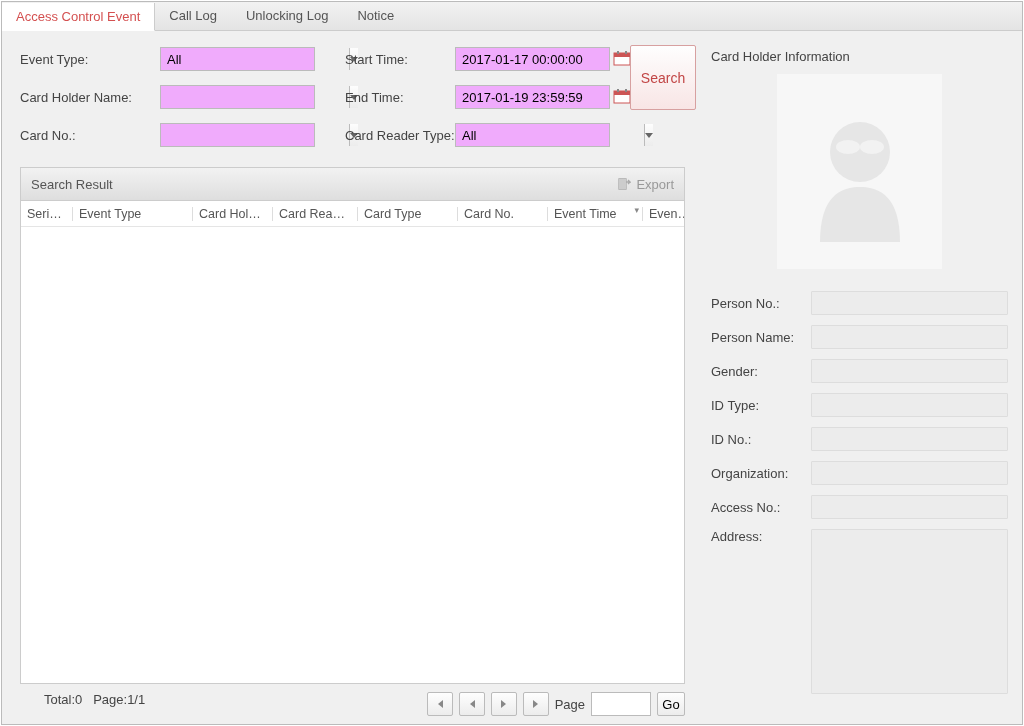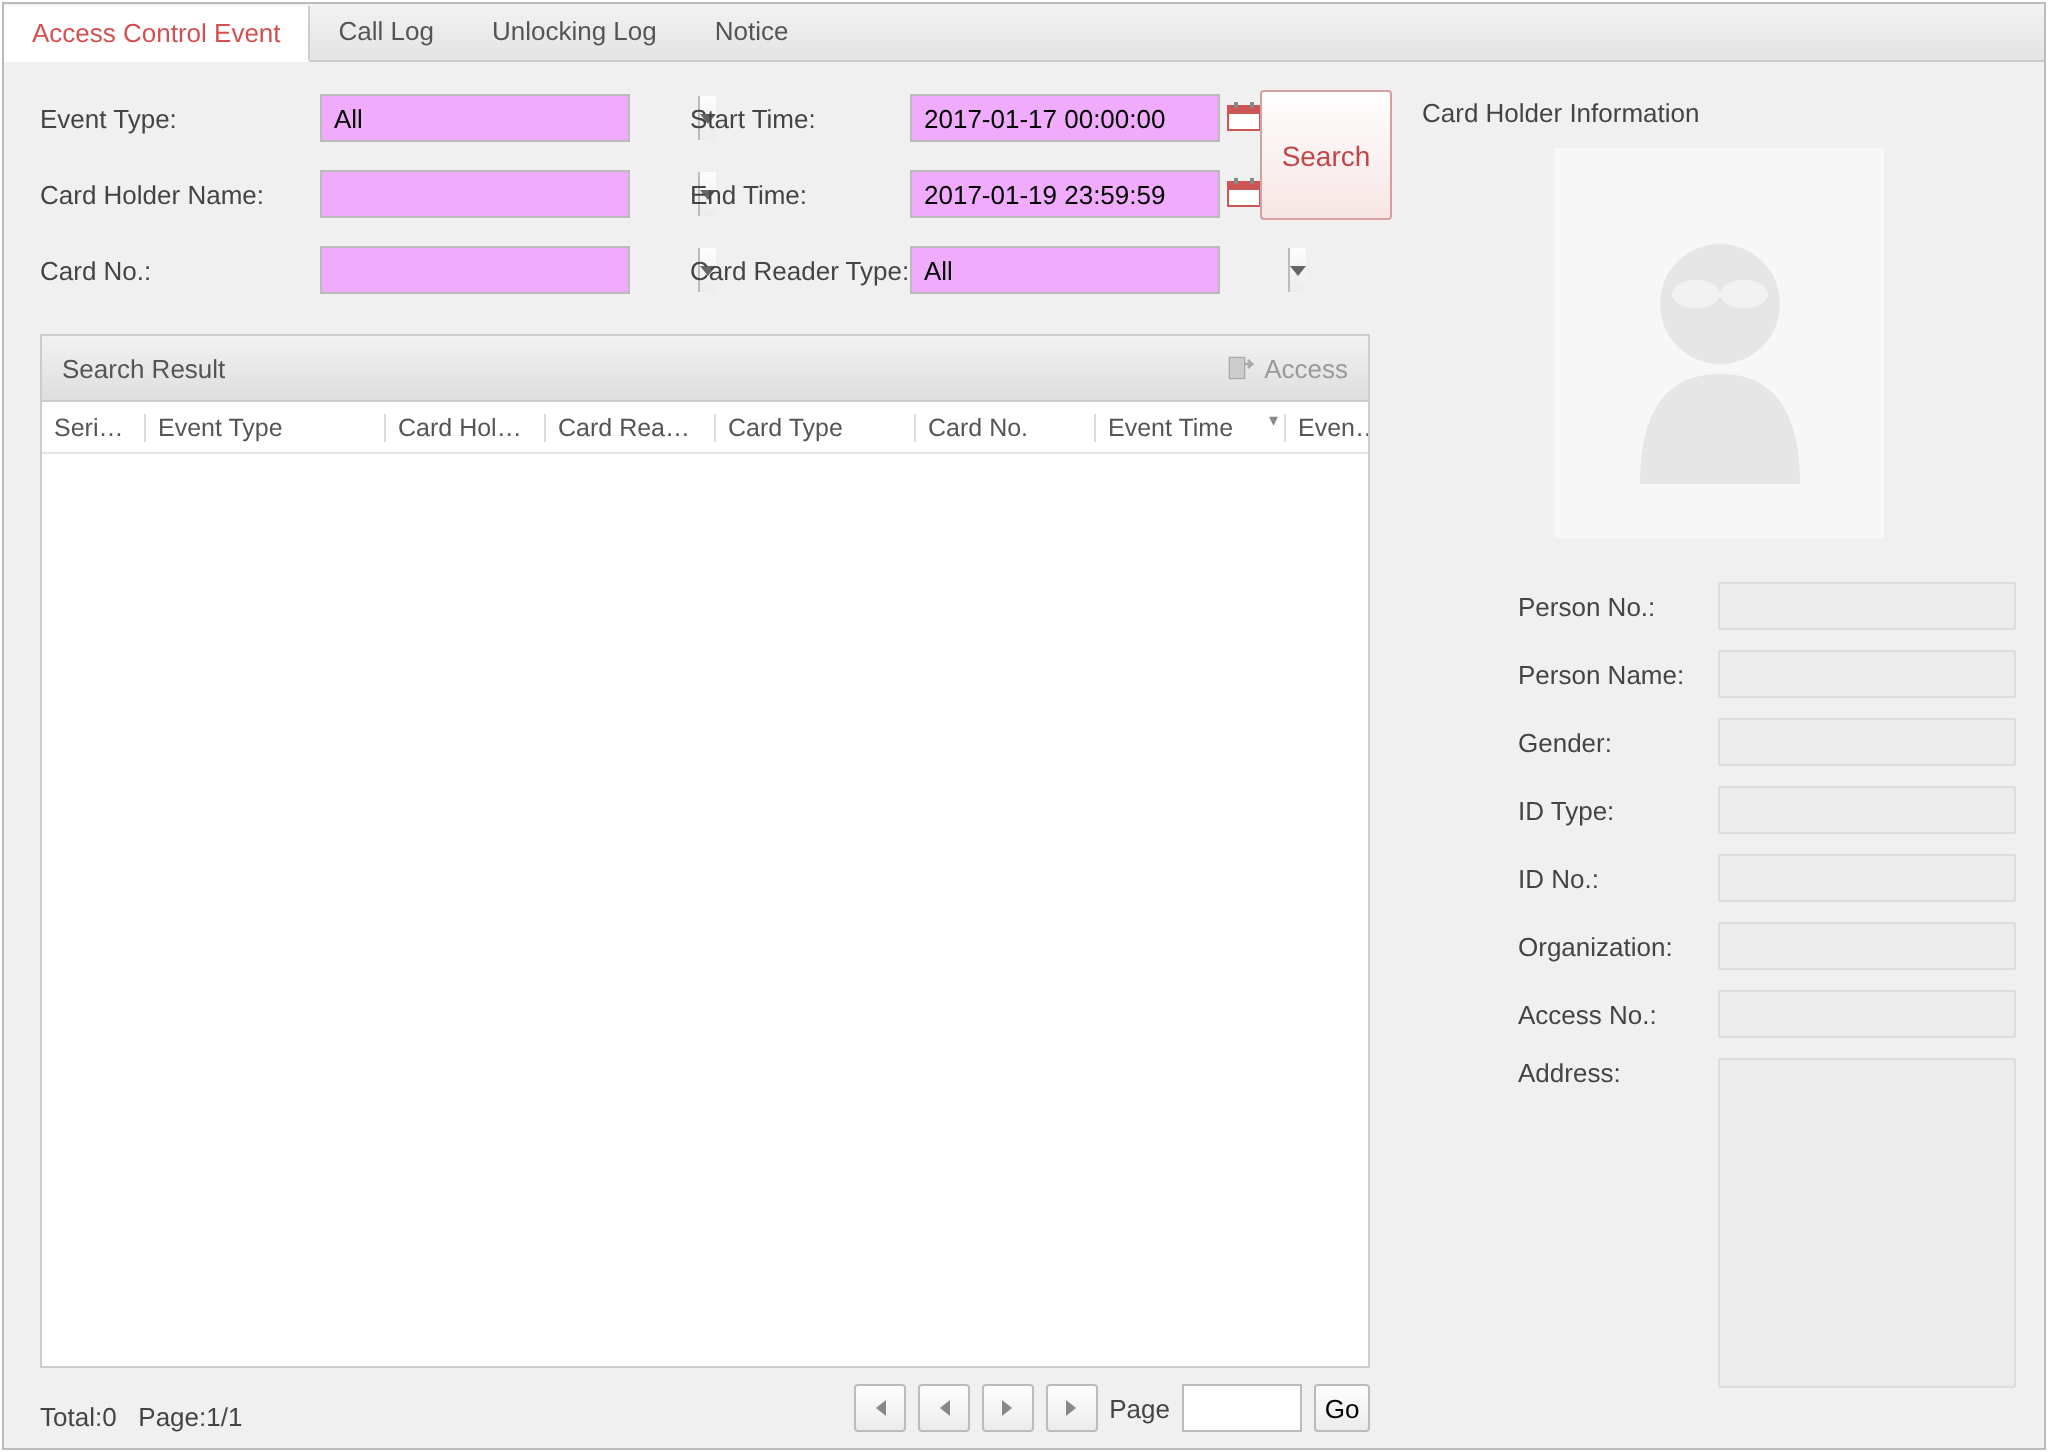--- a/index.html
+++ b/index.html
@@ -170,23 +170,24 @@
   left: 0;
   width: 66%;
   height: 12px;
   background: #dcdcdc;
   border: 1px solid #ccc;
   border-radius: 6px;
 }
 .hscroll .arrow { width: 10px; height: 10px; color: #aaa; }
 .pager {
   display: flex;
-  align-items: flex-end;
+  align-items: flex-start;
   justify-content: space-between;
   margin-top: 8px;
+  margin-left: 24px;
 }
 .pager-left { color: #444; }
 .pager-right { display: flex; align-items: center; gap: 6px; }
 .pg-btn {
   width: 26px; height: 24px;
   border: 1px solid #bbb;
   background: linear-gradient(#fefefe,#ececec);
   display: flex; align-items: center; justify-content: center;
   cursor: pointer; border-radius: 2px;
 }
@@ -210,21 +211,21 @@
   width: 165px; height: 195px;
   background: #f7f7f7;
   margin: 0 auto 22px auto;
   display: flex; align-items: center; justify-content: center;
 }
 .info-row {
   display: flex;
   align-items: center;
   margin-bottom: 10px;
 }
-.info-label { width: 100px; color: #444; margin-left: 48px; }
+.info-label { width: 100px; color: #444; }
 .info-field {
   flex: 1;
   height: 24px;
   border: 1px solid #ddd;
   background: #ececec;
   border-radius: 1px;
 }
 .info-textarea {
   flex: 1;
   height: 165px;
@@ -325,21 +326,21 @@
         <button class="search-btn">Search</button>
       </div>
 
       <div class="result-header">
         <span class="result-title">Search Result</span>
         <span class="export-btn">
           <svg width="14" height="14" viewBox="0 0 14 14">
               <path d="M2 2 h7 v10 h-7 z M9 5 h4 l-2 -2 M13 5 l-2 2" fill="none" stroke="#aaa" stroke-width="1.3"></path>
               <path d="M2 2 h7 v10 h-7 z" fill="#ccc"></path>
             </svg>
-          <span>Access</span>
+          <span>Export</span>
         </span>
       </div>
 
       <div class="table-wrap">
         <div class="table-head">
           <div class="col" style="width:52px">Serial ...</div>
           <div class="col" style="width:120px">Event Type</div>
           <div class="col" style="width:80px">Card Holder</div>
           <div class="col" style="width:85px">Card Reader...</div>
           <div class="col" style="width:100px">Card Type</div>

